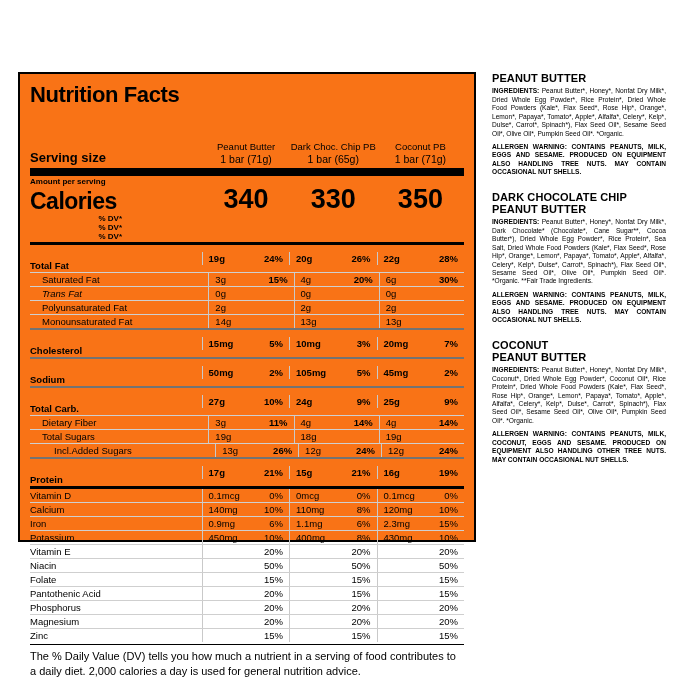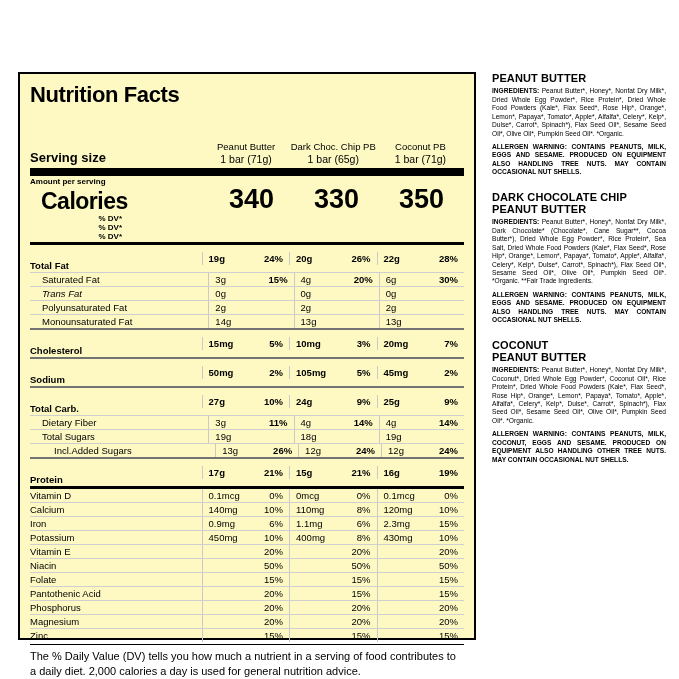--- a/index.html
+++ b/index.html
@@ -21,23 +21,23 @@
     display: flex;
     flex-direction: row;
   }
 
   
   .panel {
     position: absolute;
     left: 18px;
     top: 72px;
     width: 458px;
-    height: 568px;
+    height: 470px;
     border: 2px solid #000;
-    background: #fef9c3;
+    background: #f97316;
     box-sizing: border-box;
     padding: 6px 10px 4px 10px;
   }
   .nf-title {
     font-size: 22px;
     font-weight: bold;
     letter-spacing: -0.4px;
     line-height: 1.05;
     margin: 3px 0 0 0;
   }
@@ -80,21 +80,20 @@
   .cal-row {
     display: flex;
     align-items: flex-end;
   }
   .cal-label {
     font-size: 23px;
     font-weight: bold;
     width: 182px;
     letter-spacing: -0.5px;
     line-height: 1;
-    margin-left: 11px;
   }
   .cal-cell {
     width: 92px;
     text-align: center;
     font-size: 27px;
     font-weight: bold;
     line-height: 1;
   }
 
   .dv-row {

